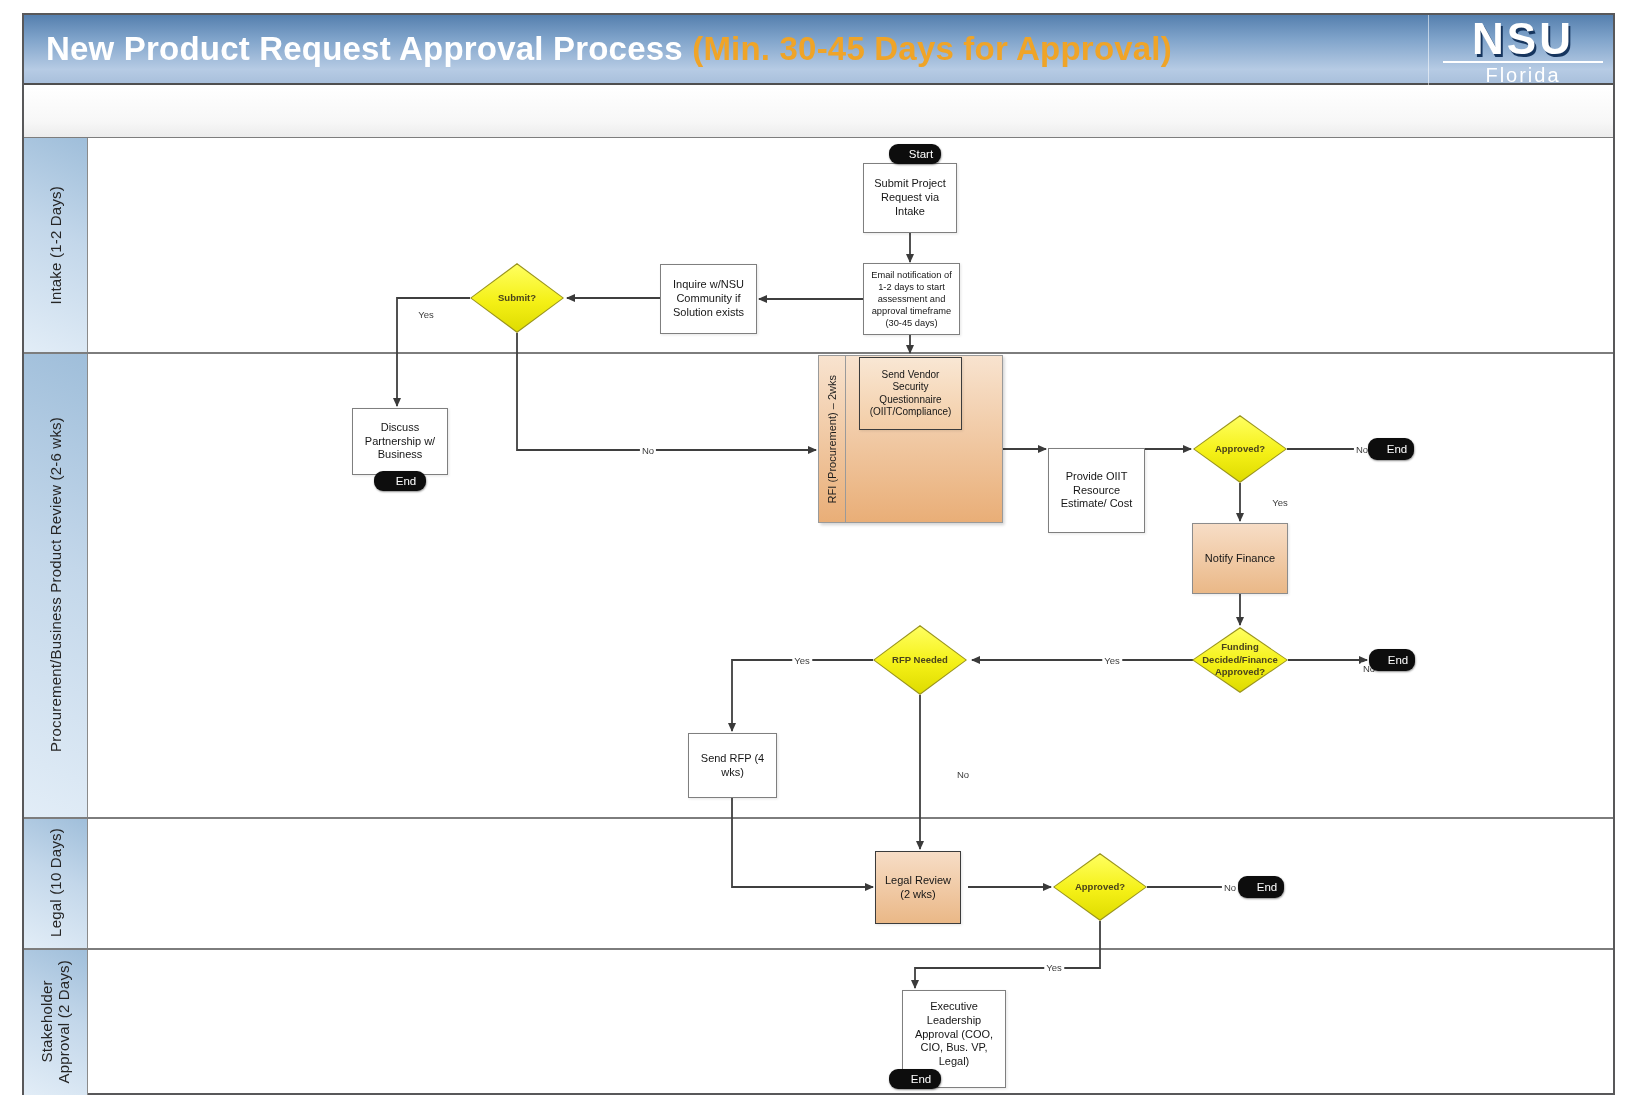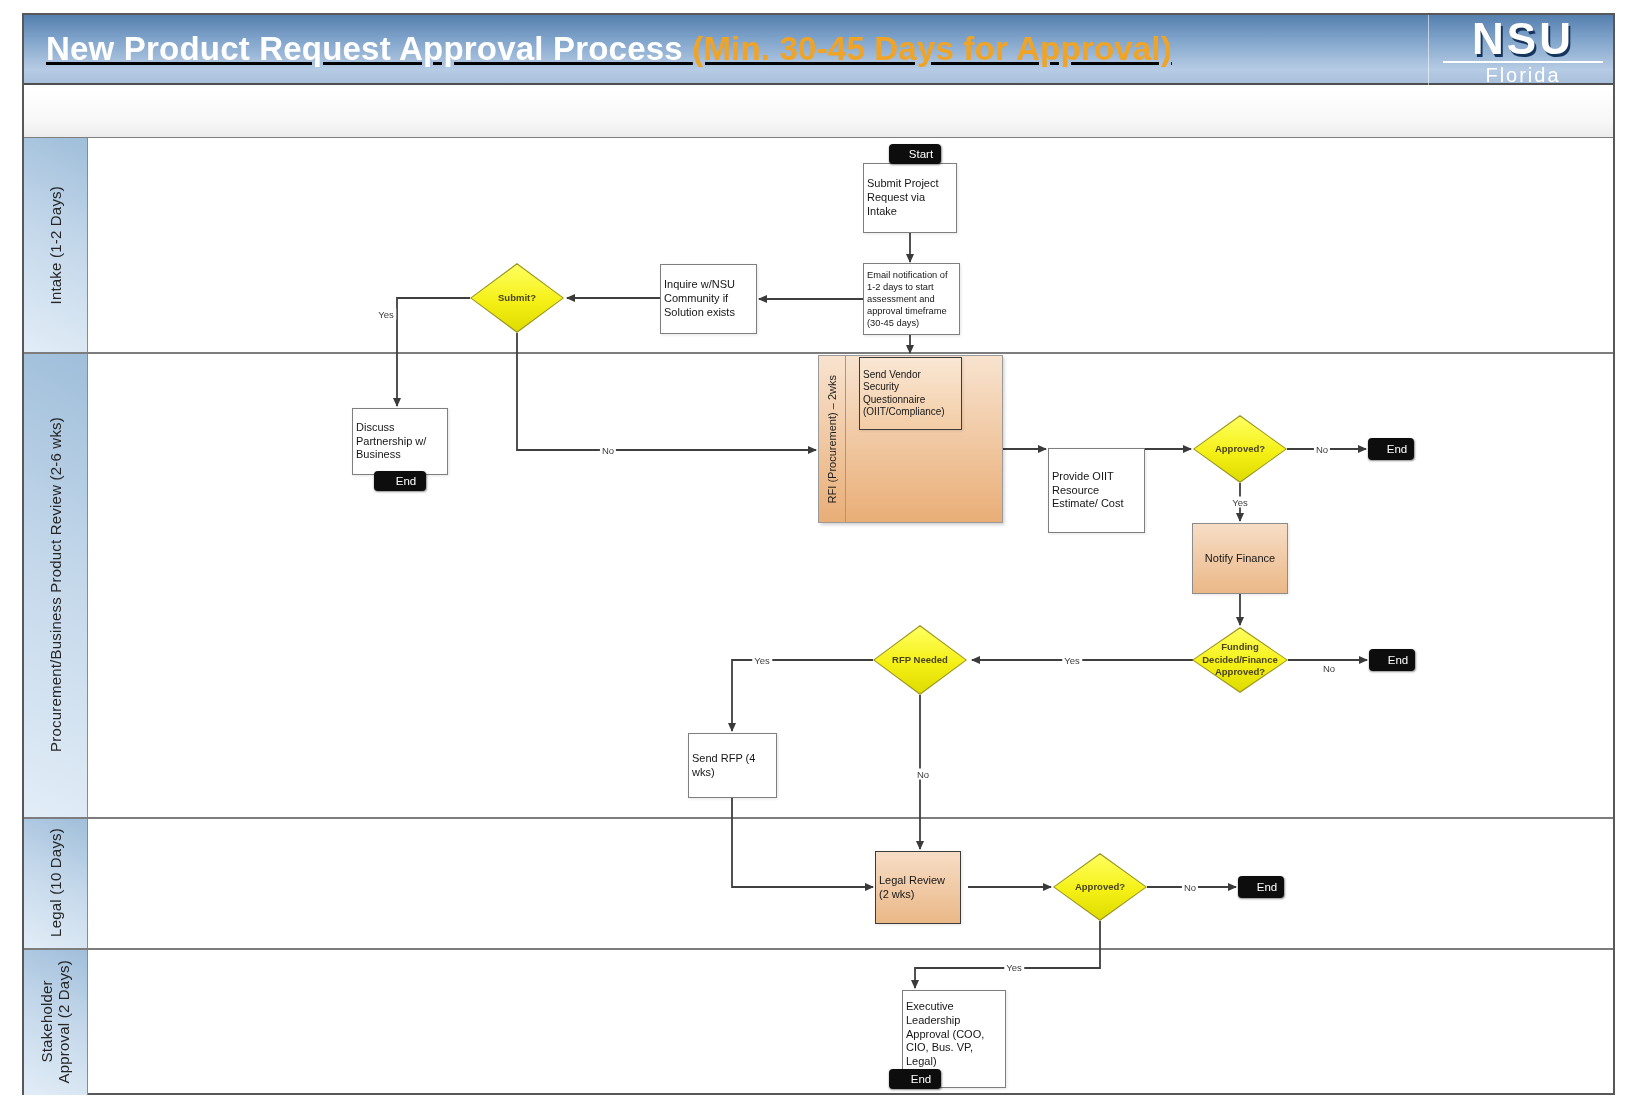--- a/index.html
+++ b/index.html
@@ -6,21 +6,21 @@
   html,body { background:#fff; }
   body { font-family:"Liberation Sans","DejaVu Sans",sans-serif; }
   .page { position:relative; width:1630px; height:1115px; background:#fff; overflow:hidden; }
 
   
   .frame { position:absolute; left:22px; top:13px; width:1593px; height:1082px; border:2px solid #58585a; background:#fff; z-index:0; }
 
   
   .header { position:absolute; left:24px; top:15px; width:1589px; height:70px;
     background:linear-gradient(180deg,#557fae 0%,#7fa3ca 35%,#b6cbe4 80%,#a9c0dc 100%);
-    border-bottom:2px solid #4f4f4f; z-index:1; display:flex; align-items:center;text-decoration:underline; }
+    border-bottom:2px solid #4f4f4f; z-index:1; display:flex; align-items:center; }
   .title { padding-left:22px; font-size:33px; font-weight:700; color:#ffffff; letter-spacing:.2px; white-space:nowrap; }
   .title .hl { color:#efa428; }
   .hdr-divider { position:absolute; left:1428px; top:15px; width:1px; height:70px; background:rgba(255,255,255,.55); z-index:2; }
   .logo { position:absolute; left:1443px; top:18px; width:160px; text-align:center; z-index:2; }
   .nsu { font-size:44px; font-weight:800; color:#fff; letter-spacing:3px; line-height:.95; text-shadow:2px 2.5px 0 #16355e; }
   .florida { font-size:20px; font-weight:400; color:#fff; letter-spacing:2px; border-top:2px solid #fff; margin-top:1px; padding-top:1px; }
 
   
   .band { position:absolute; left:24px; top:87px; width:1589px; height:51px;
     background:linear-gradient(180deg,#ffffff 0%,#f7f7f7 70%,#ececec 100%);
@@ -31,21 +31,21 @@
     background:linear-gradient(205deg,#9fbeda 0%,#c3d7ea 45%,#e2edf7 100%);
     border-right:1px solid #8a8a8a; display:flex; align-items:center; justify-content:center; z-index:1; }
   .lane-label { writing-mode:vertical-rl; transform:rotate(180deg); font-size:15px; color:#262626; text-align:center; white-space:pre-line; line-height:1.15; letter-spacing:.2px; }
   .lane-line { position:absolute; left:24px; width:1589px; height:1.5px; background:#7d7d7d; z-index:1; }
 
   
   .wires { position:absolute; left:0; top:0; z-index:2; pointer-events:none; }
 
   
   .box { position:absolute; background:#fff; border:1px solid #7f7f7f; display:flex; align-items:center; justify-content:center;
-    text-align:left; font-size:11px; line-height:1.25; color:#161616; padding:3px; box-shadow:1px 1px 2.5px rgba(0,0,0,.1); z-index:3; }
+    text-align:center; font-size:11px; line-height:1.25; color:#161616; padding:3px; box-shadow:1px 1px 2.5px rgba(0,0,0,.1); z-index:3; }
   .small { font-size:9.3px; line-height:1.3; }
   .peach { background:linear-gradient(180deg,#f7ddc6 0%,#eab887 100%); border:1px solid #8c8c8c; }
   .dark-border { border:1.2px solid #3c3c3c; }
 
   
   .rfi { position:absolute; left:818px; top:355px; width:185px; height:168px;
     background:linear-gradient(180deg,#f8e3cf 0%,#e9ae77 100%); border:1px solid #9a9a9a;
     box-shadow:1.5px 2px 3px rgba(0,0,0,.18); z-index:2; }
   .rfi-strip { position:absolute; left:0; top:0; width:27px; height:100%; border-right:1px solid #9a9a9a;
     display:flex; align-items:center; justify-content:center; }
@@ -54,25 +54,25 @@
   
   .diamond { position:absolute; z-index:3; }
   .d-shape { position:absolute; inset:0; background:#99931c; clip-path:polygon(50% 0,100% 50%,50% 100%,0 50%);
     filter:drop-shadow(1.5px 2px 1.5px rgba(95,95,40,.4)); }
   .d-fill { position:absolute; inset:1.5px; background:linear-gradient(180deg,#ffff5e 0%,#f4f016 55%,#dedb00 100%);
     clip-path:polygon(50% 0,100% 50%,50% 100%,0 50%); }
   .d-label { position:absolute; inset:0; display:flex; align-items:center; justify-content:center; text-align:center;
     font-size:9.5px; font-weight:600; color:#4a431c; line-height:1.3; padding:0 8px; z-index:2; }
 
   
-  .pill { position:absolute; background:#0d0d0d; color:#fff; border-radius:4px; display:flex; align-items:center;
+  .pill { position:absolute; background:#0d0d0d; color:#fff; border-radius:9px; display:flex; align-items:center;
     justify-content:center; font-size:11.5px; z-index:5; box-shadow:.5px 1px 2px rgba(0,0,0,.45);padding-left:12px; }
 
   
-  .elabel { position:absolute; transform:translate(-50%,-50%); font-size:9.5px; color:#3d3d3d; background:#fff; padding:0 2px; z-index:4; white-space:nowrap; }
+  .elabel { position:absolute; transform:translate(-50%,-50%); font-size:9.5px; color:#3d3d3d; background:#fff; padding:0 2px; z-index:4; white-space:nowrap;margin-left:40px; }
 </style>
 </head>
 <body>
 
 <div class="page">
 
   <div class="frame"></div>
 
   <div class="header">
     <div class="title"><span>New Product Request Approval Process </span><span class="hl">(Min. 30-45 Days for Approval)</span></div>

